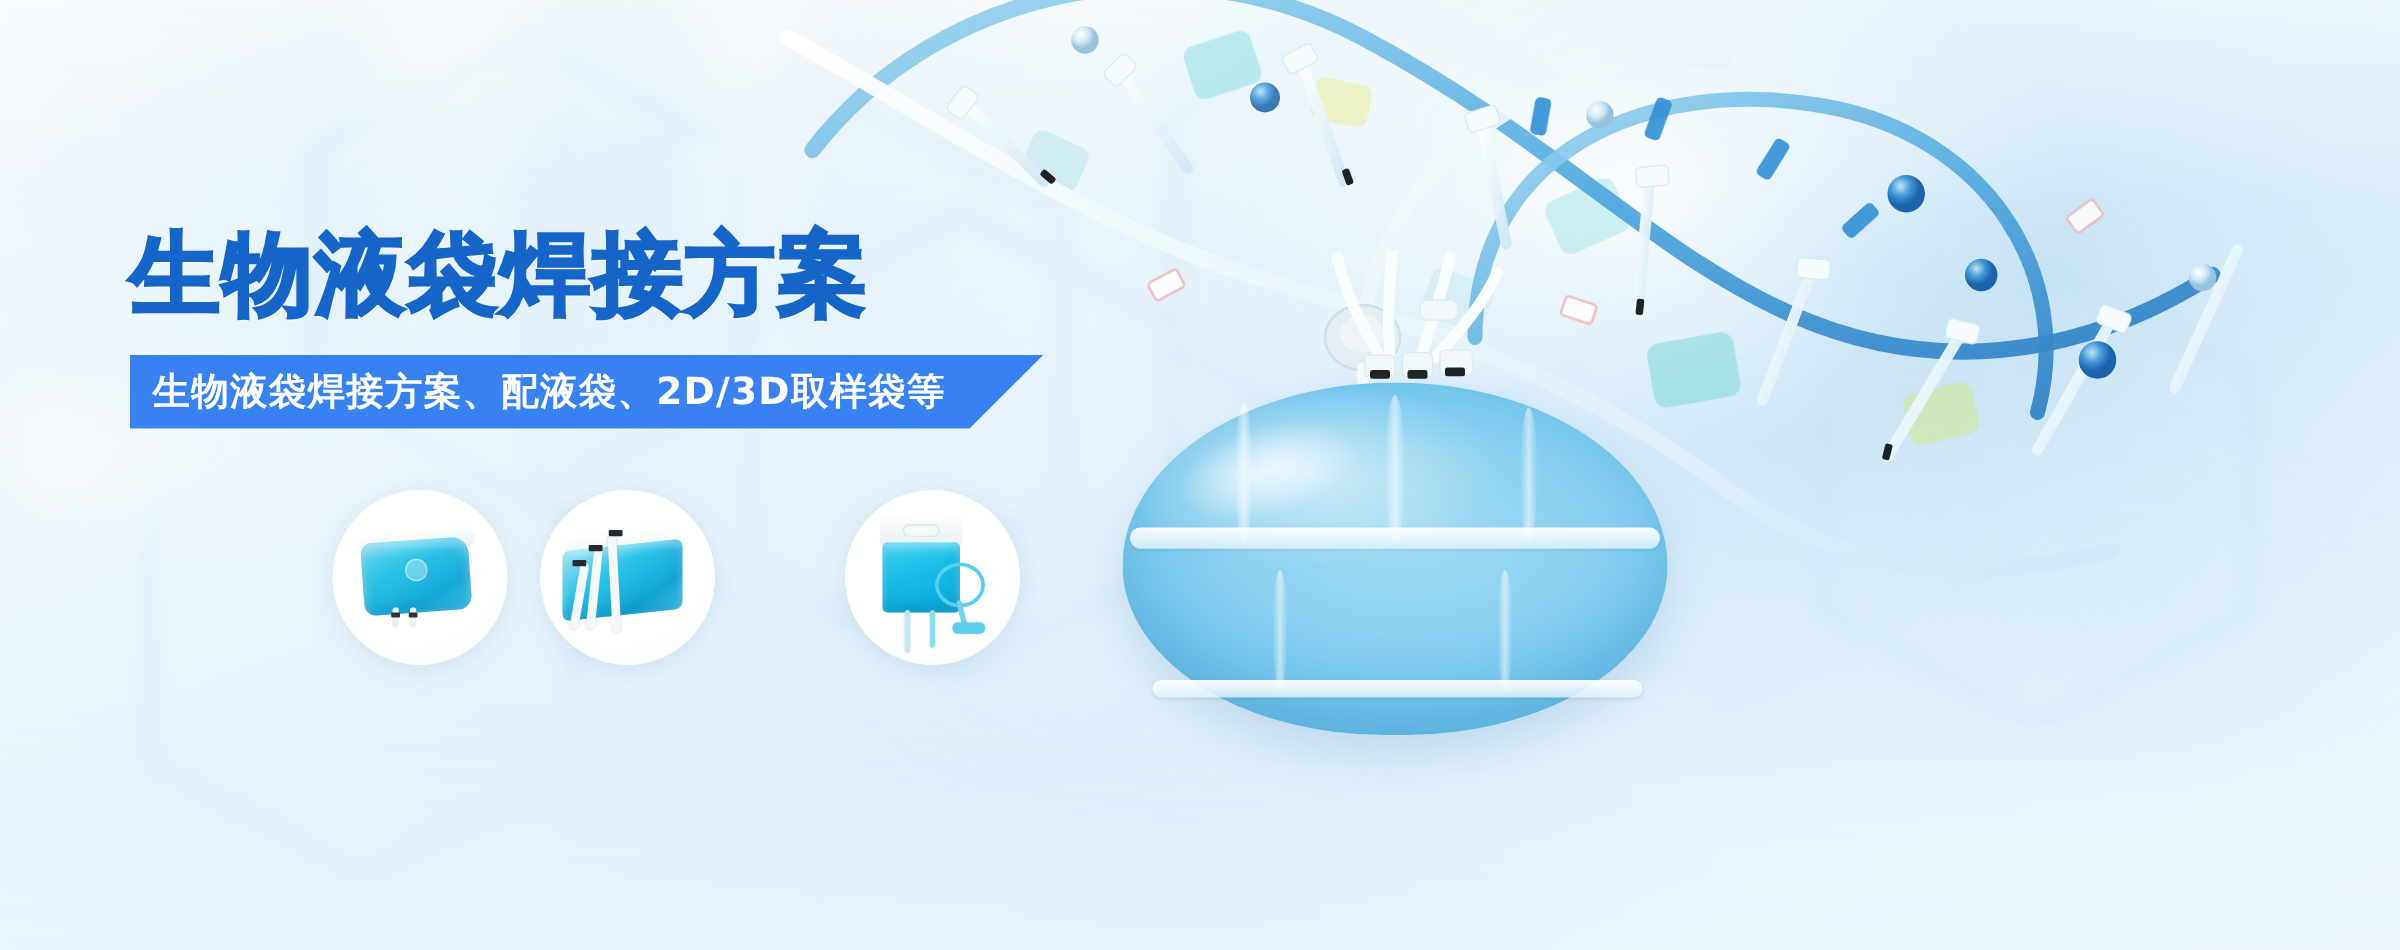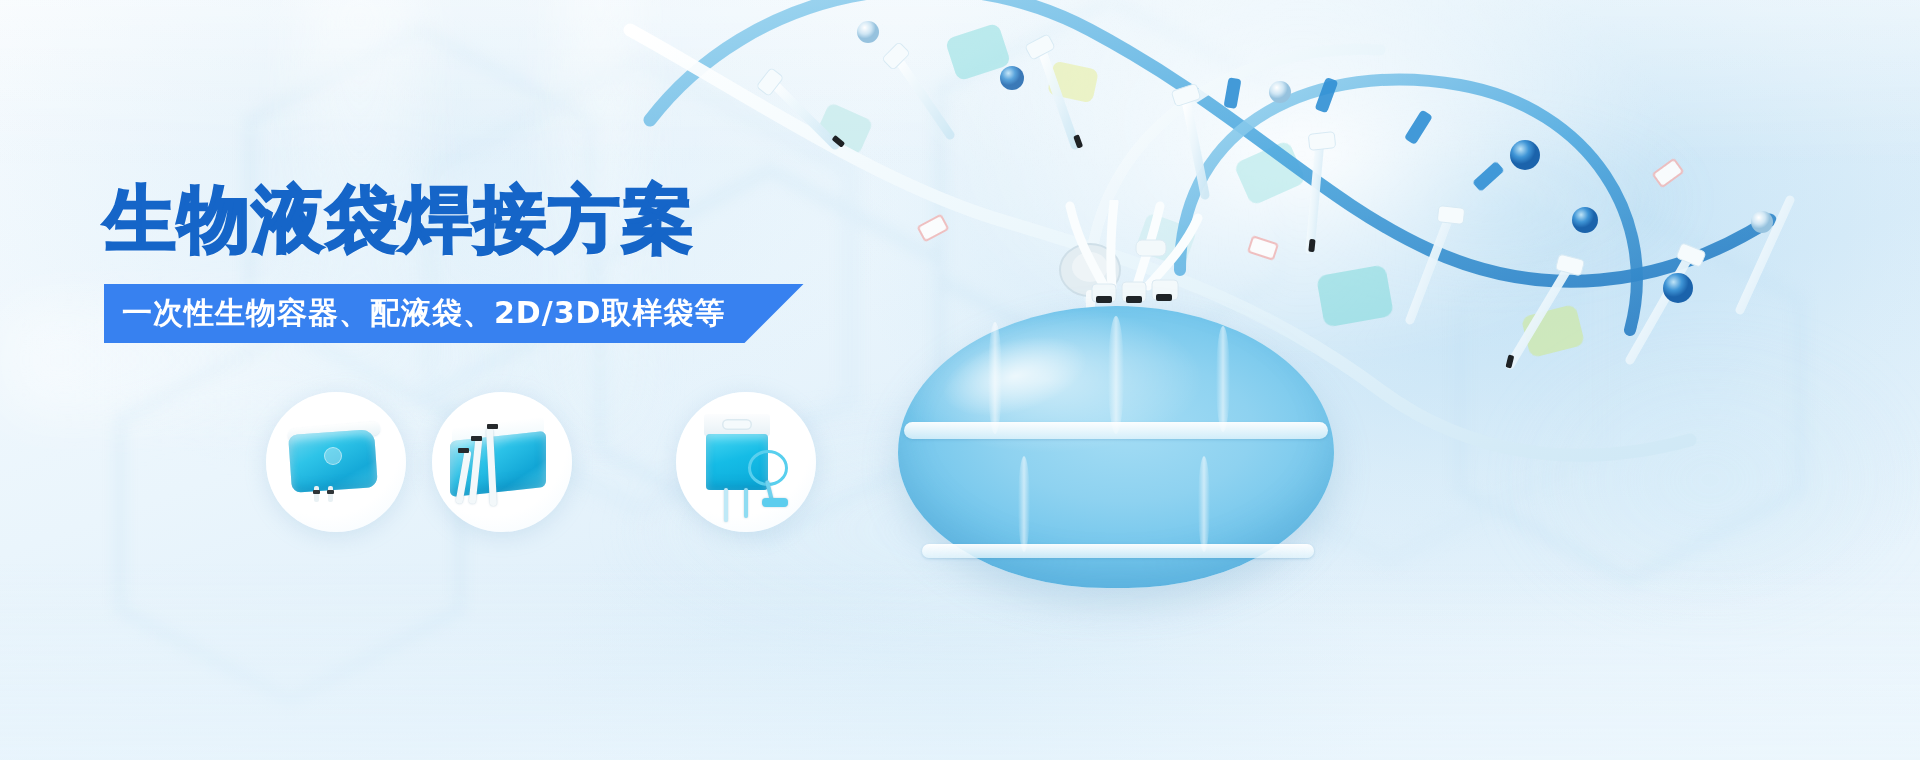--- a/index.html
+++ b/index.html
@@ -330,21 +330,21 @@
       <div class="bb-crease" style="left:120px;top:150px;width:12px;height:96px;"></div>
       <div class="bb-crease" style="left:300px;top:150px;width:12px;height:96px;"></div>
     </div>
     <div class="bb-seam"></div>
     <div class="bb-seam lower"></div>
   </div>
 
   <div class="textblock">
     <div class="headline">生物液袋焊接方案</div>
     <div class="subbar">
-      <span>一次性生物容器、配液袋、2D/3D取样袋等</span>
+      <span>生物液袋焊接方案、配液袋、2D/3D取样袋等</span>
     </div>
   </div>
 
   <div class="circles">
 
     <div class="pcircle" style="left:266px;top:392px;">
       <div class="inner">
         <div class="bagA-top"></div>
         <div class="bagA-body"></div>
         <div class="bagA-dot"></div>

